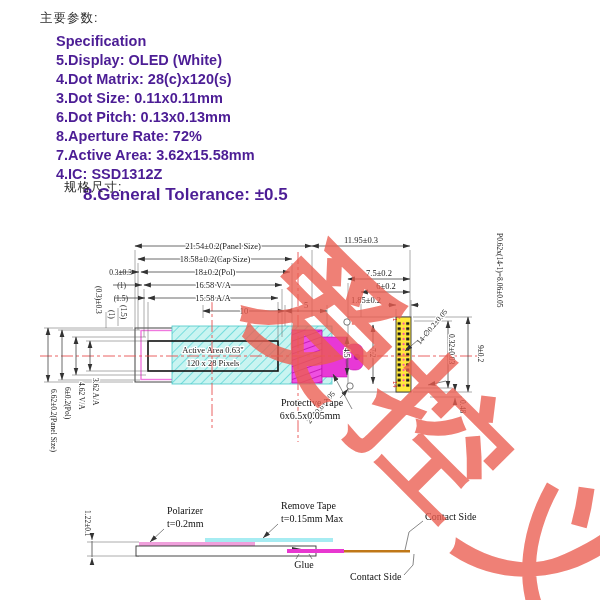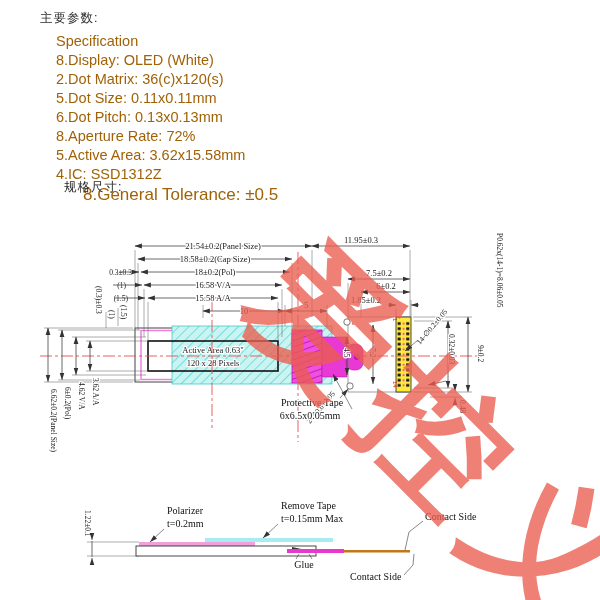--- a/index.html
+++ b/index.html
@@ -1,20 +1,20 @@
 <!DOCTYPE html>
 <html><head>
 <meta charset="utf-8">
 <style>
   html,body{margin:0;padding:0;background:#fff;}
   .page{position:relative;width:600px;height:600px;background:#fff;overflow:hidden;
         font-family:"Liberation Sans",sans-serif;color:#1c1c1c;}
   .hdr-cn{position:absolute;left:40px;top:10px;font-size:12.5px;color:#2a2a2a;letter-spacing:1px;}
   .hdr-cn2{top:179px;margin-left:24px;}
-  .spec{position:absolute;left:56px;top:32px;line-height:19px;font-size:14.5px;color:#a16207;}
+  .spec{position:absolute;left:56px;top:32px;line-height:19px;font-size:14.5px;color:#4c1d95;font-weight:bold;}
   .spec-item-big{font-size:17px;line-height:22px;margin-left:27px;}
   svg{position:absolute;left:0;top:0;}
   .ln{stroke:#444;stroke-width:0.8;fill:none;}
   .ext{stroke:#666;stroke-width:0.55;fill:none;}
   .thin{stroke:#555;stroke-width:0.7;fill:none;}
   .cl{stroke:#e85050;stroke-width:0.9;fill:none;stroke-dasharray:12 3 3 3;}
   .dt{font-family:"Liberation Serif",serif;font-size:8.5px;fill:#1a1a1a;
       stroke:#fff;stroke-width:2.4px;paint-order:stroke;stroke-linejoin:round;}
   .dts{font-size:7.5px;}
   .lbl{font-family:"Liberation Serif",serif;font-size:10px;fill:#111;
@@ -27,26 +27,26 @@
 </style>
 </head>
 <body>
 
 <div class="page">
 
   <div class="hdr-cn">主要参数:</div>
 
   <div class="spec">
     <div class="spec-title">Specification</div>
-    <div class="spec-item">8.Display: OLED (White)</div>
-    <div class="spec-item">2.Dot Matrix: 36(c)x120(s)</div>
-    <div class="spec-item">5.Dot Size: 0.11x0.11mm</div>
+    <div class="spec-item">5.Display: OLED (White)</div>
+    <div class="spec-item">4.Dot Matrix: 28(c)x120(s)</div>
+    <div class="spec-item">3.Dot Size: 0.11x0.11mm</div>
     <div class="spec-item">6.Dot Pitch: 0.13x0.13mm</div>
     <div class="spec-item">8.Aperture Rate: 72%</div>
-    <div class="spec-item">5.Active Area: 3.62x15.58mm</div>
+    <div class="spec-item">7.Active Area: 3.62x15.58mm</div>
     <div class="spec-item">4.IC: SSD1312Z</div>
     <div class="spec-item spec-item-big">8.General Tolerance: ±0.5</div>
   </div>
 
   <div class="hdr-cn hdr-cn2">规格尺寸:</div>
 
   <svg width="600" height="600" viewBox="0 0 600 600">
     <defs>
       <marker id="ar" markerWidth="9" markerHeight="7" refX="7.4" refY="3" orient="auto" markerUnits="userSpaceOnUse">
         <path d="M0,0.6 L7.5,3 L0,5.4 z" fill="#333"></path>

